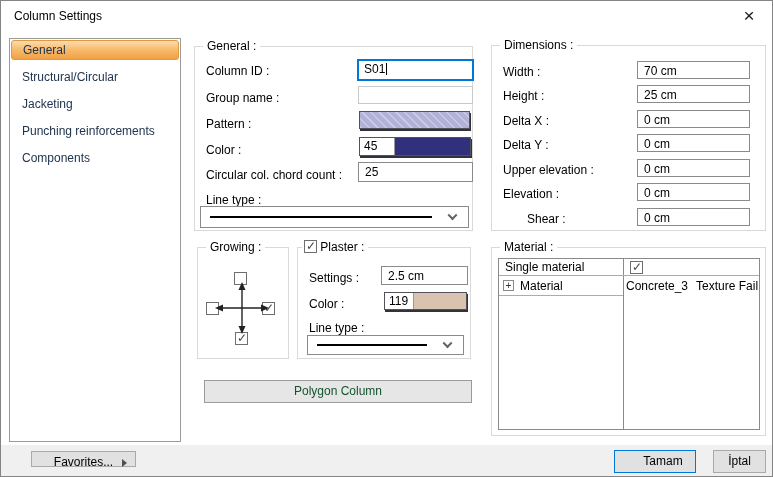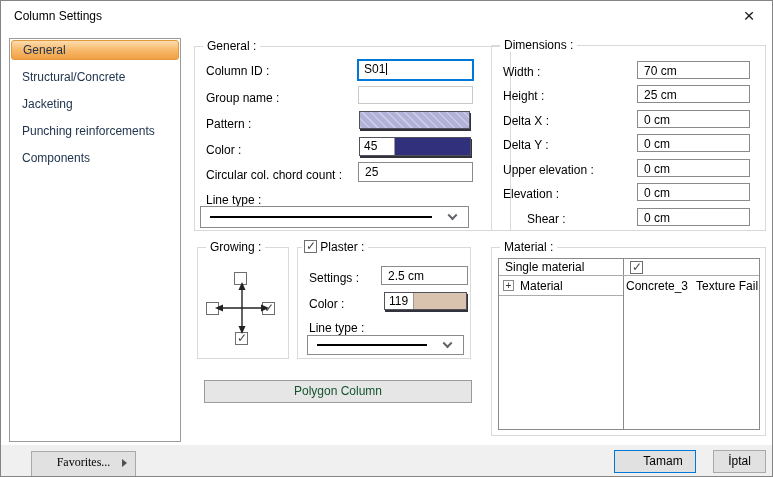--- a/index.html
+++ b/index.html
@@ -78,27 +78,27 @@
 
 <div class="dialog">
 
   <div class="titlebar">
     <span class="title">Column Settings</span>
     <span class="close-btn">×</span>
   </div>
 
   <div class="sidebar">
     <div class="side-item selected">General</div>
-    <div class="side-item">Structural/Concrete</div>
+    <div class="side-item">Structural/Circular</div>
     <div class="side-item">Jacketing</div>
     <div class="side-item">Punching reinforcements</div>
     <div class="side-item">Components</div>
   </div>
 
-  <div class="group" style="left:193px; top:45px; width:317px; height:185px;">
+  <div class="group" style="left:193px; top:45px; width:279px; height:185px;">
     <span class="legend">General :</span>
 
     <span class="f-label" style="top:17px;">Column ID :</span>
     <div class="tbox focused" style="left:162px; top:12px; width:117px; height:22px;"><span>S01</span><span class="caret"></span></div>
 
     <span class="f-label" style="top:44px;">Group name :</span>
     <div class="tbox light" style="left:163px; top:39px; width:115px; height:18px;"></div>
 
     <span class="f-label" style="top:70px;">Pattern :</span>
     <div class="pattern-swatch" style="left:164px; top:64px; width:111px; height:18px;"></div>
@@ -194,21 +194,21 @@
       <span class="mcell" style="left:6px; top:1px; width:115px;">Single material</span>
       <span class="cb checked" style="left:131px; top:2px;"></span>
 
       <span class="expand-box" style="left:4px; top:21px;">+</span>
       <span class="mcell" style="left:21px; top:20px; width:100px;">Material</span>
       <span class="mcell" style="left:127px; top:20px; right:1px;"><span>Concrete_3</span><span class="note-gap">Texture Faile</span></span>
     </div>
   </div>
 
   <div class="footer">
-    <div class="btn" style="left:30px; top:6px; width:105px; height:26px; line-height:20px;font-family:Liberation Serif, serif;">
+    <div class="btn" style="left:30px; top:6px; width:105px; height:16px; line-height:20px;">
       <span>Favorites...</span>
       <span class="fav-arrow"></span>
     </div>
     <div class="btn default" style="left:613px; top:5px; width:82px; height:23px; line-height:21px;">Tamam</div>
     <div class="btn" style="left:712px; top:5px; width:53px; height:23px; line-height:21px;">İptal</div>
   </div>
 
 </div>
 
 </body></html>

